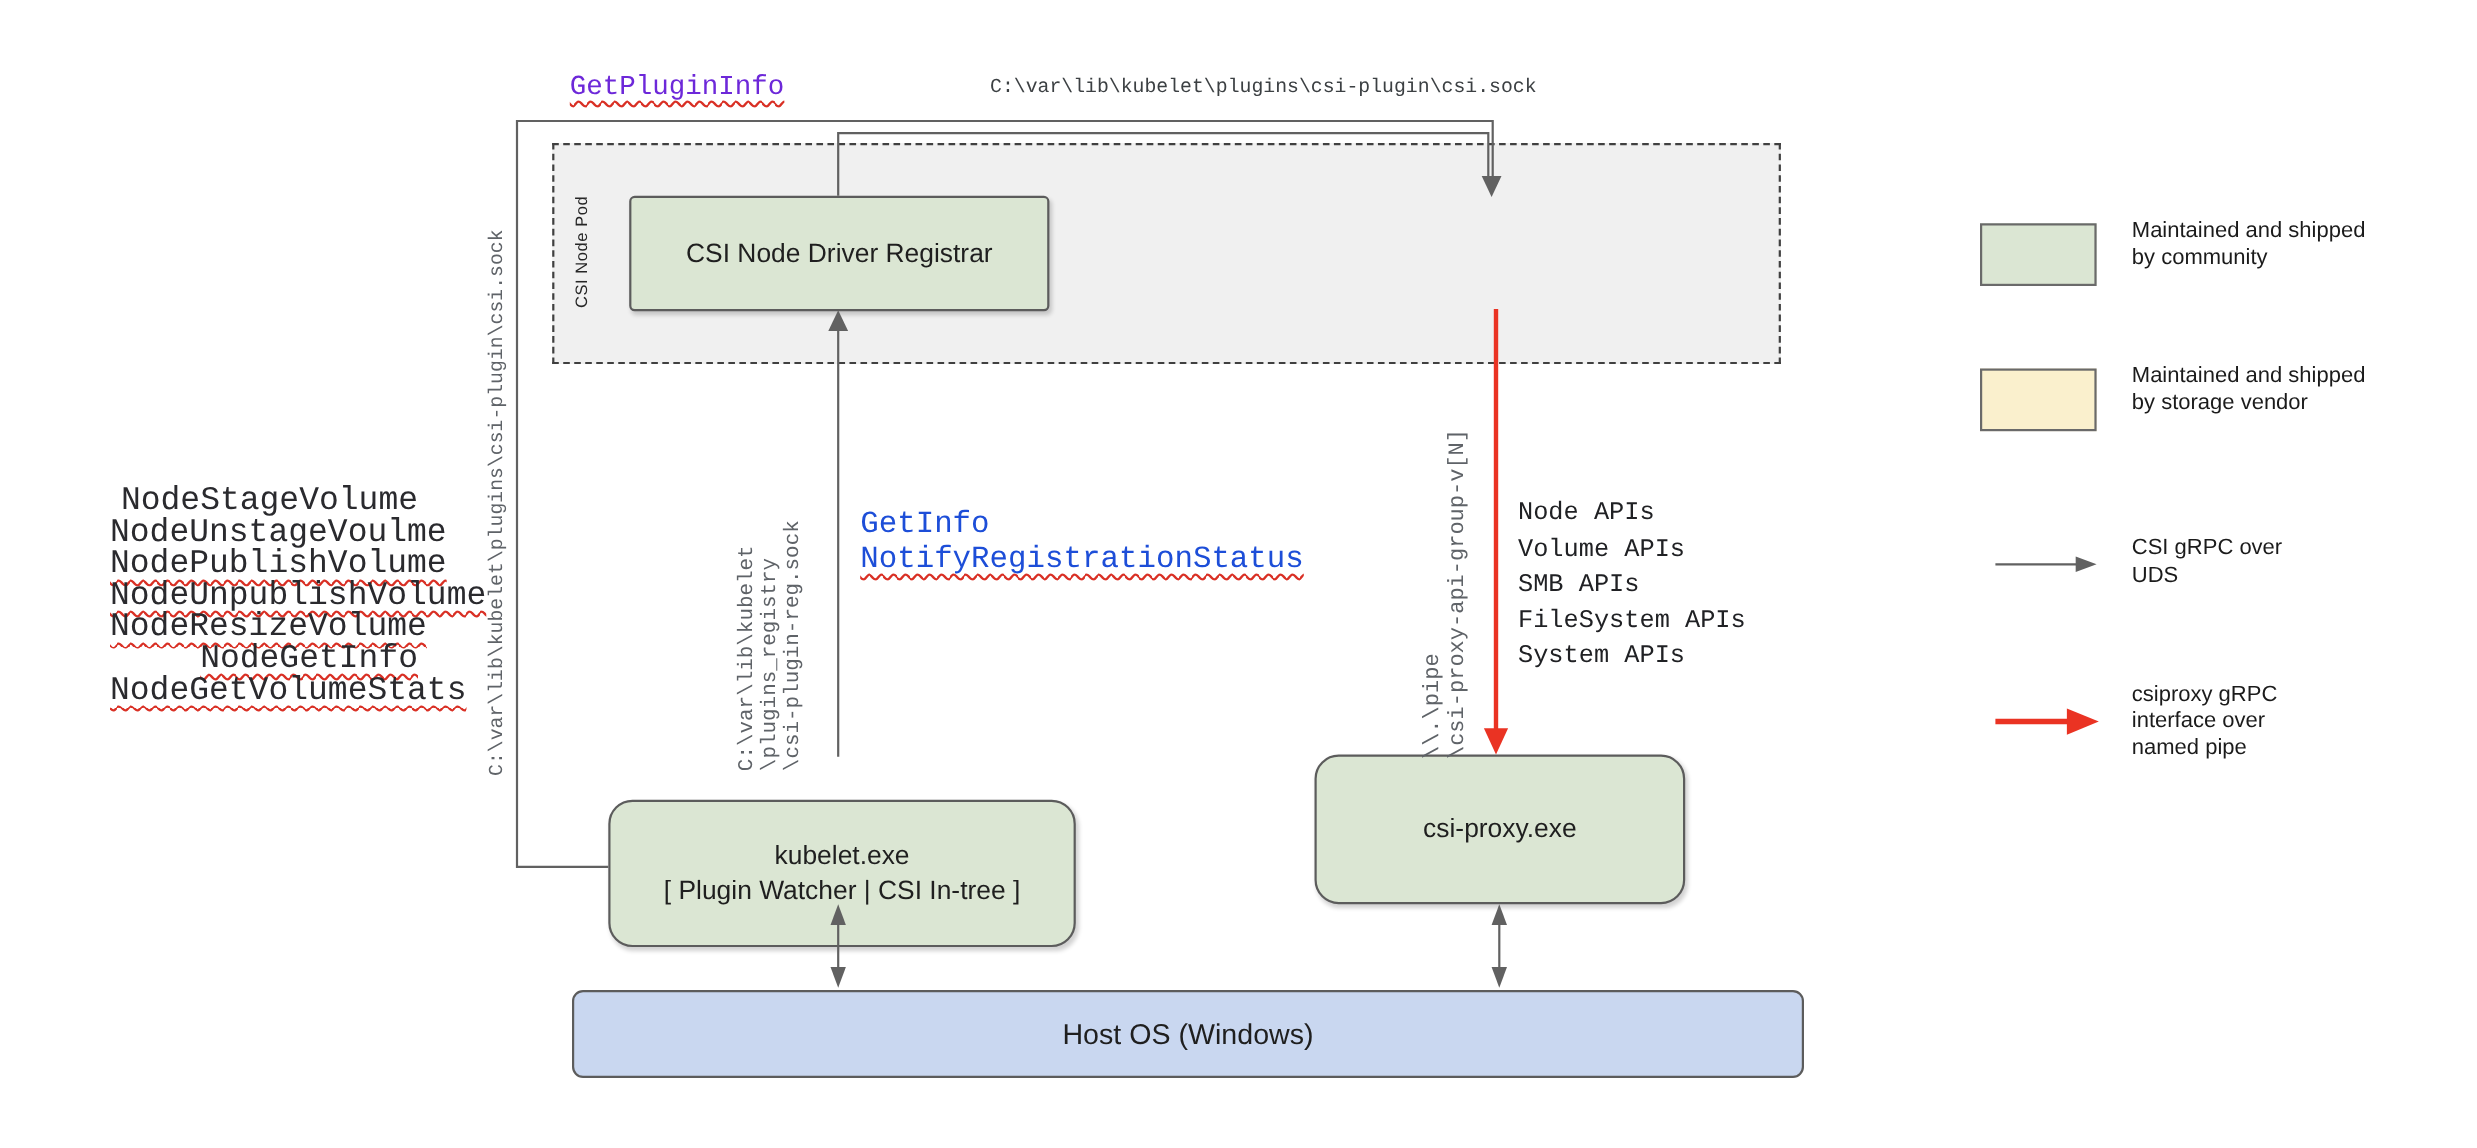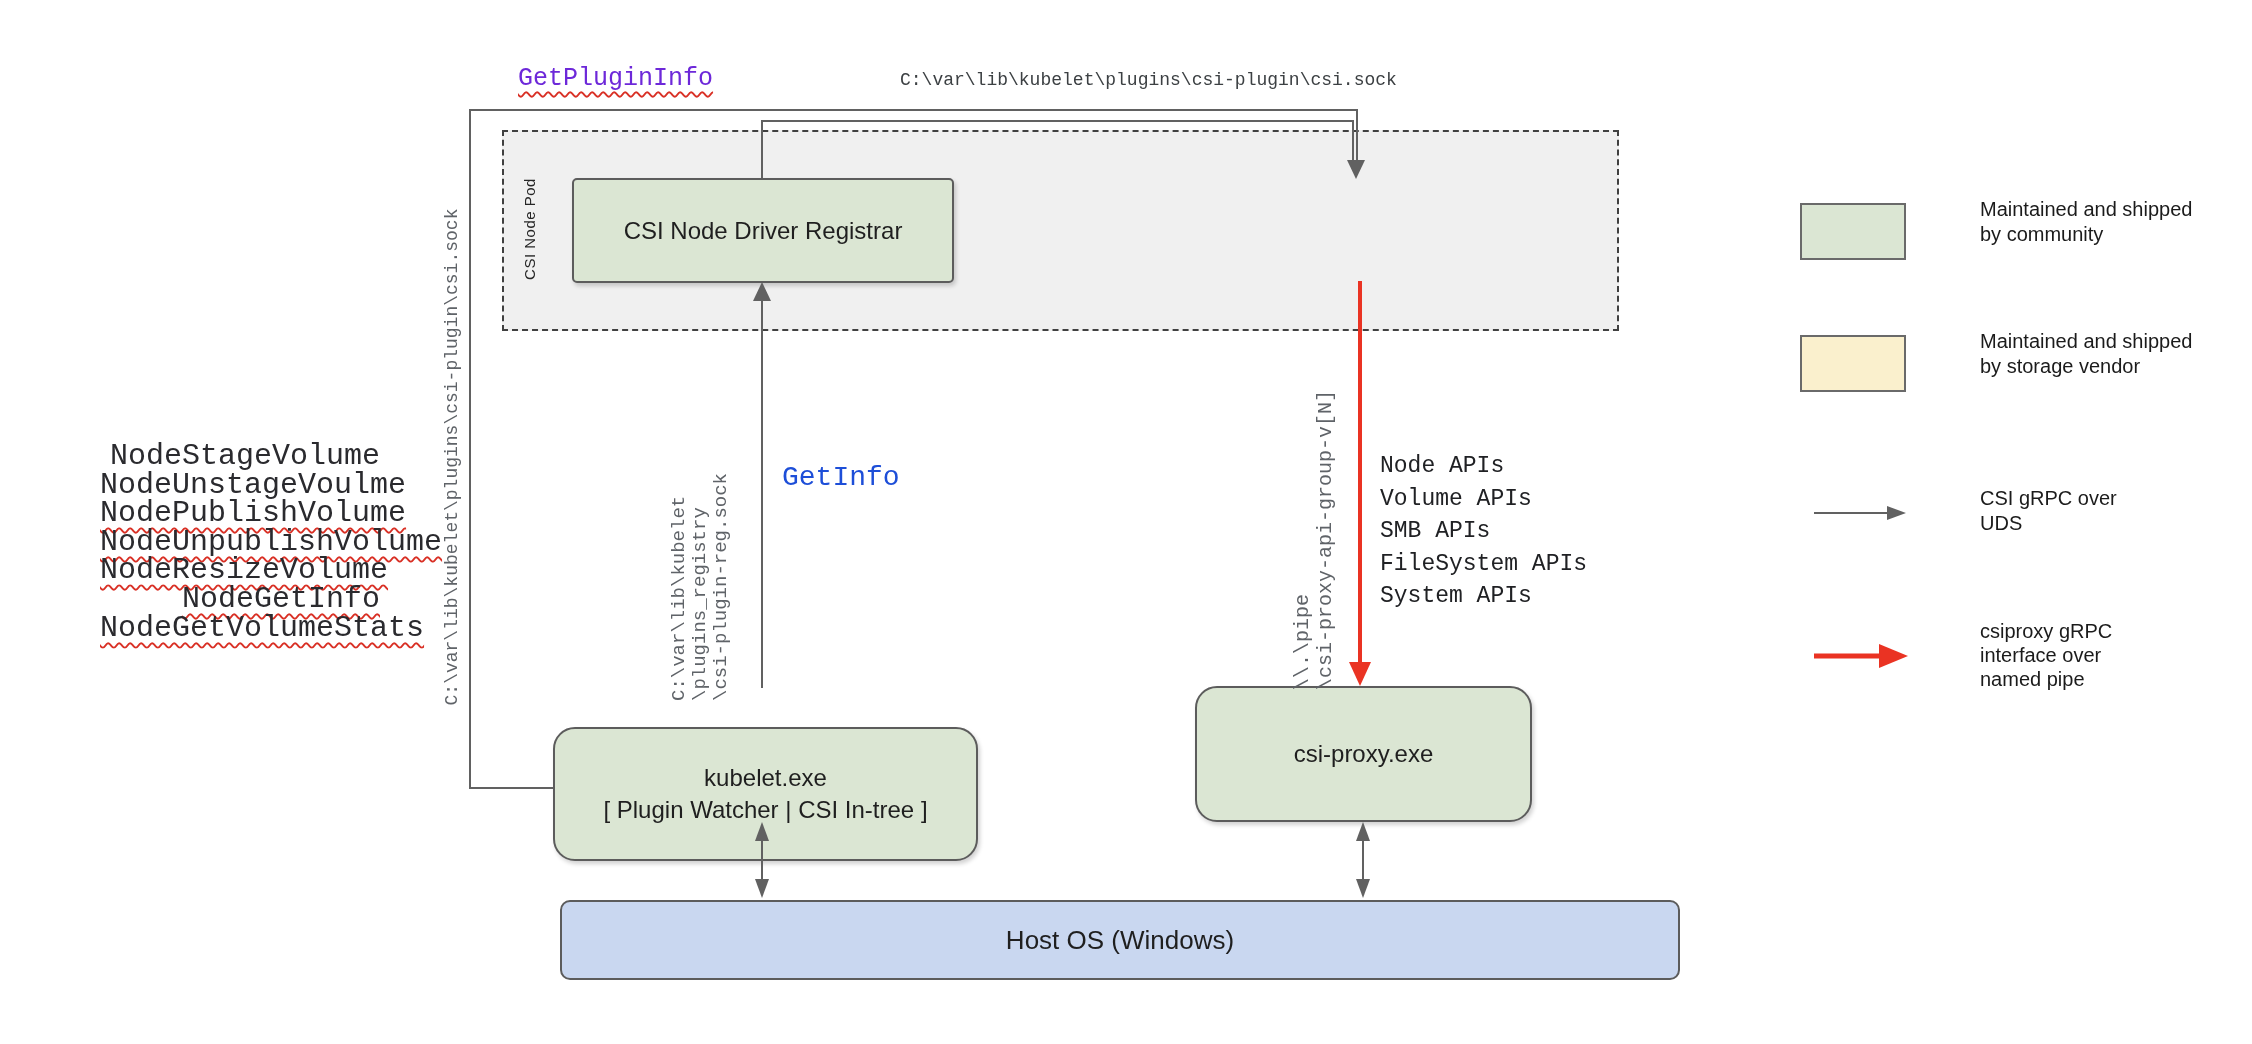--- a/index.html
+++ b/index.html
@@ -29,21 +29,21 @@
     text-underline-offset:6px;
   }
   .node-box{
     position:absolute;display:flex;align-items:center;justify-content:center;
     text-align:center;border:2px solid var(--box-border);
     box-shadow:2px 3px 4px rgba(0,0,0,0.18);
     font-size:24px;line-height:32px;
   }
   .green{background:var(--community-green);}
   .yellow{background:var(--vendor-yellow);}
-  .blue{background:var(--host-blue);margin-left:40px;}
+  .blue{background:var(--host-blue);}
   #pod-box{
     position:absolute;left:502px;top:130px;width:1113px;height:197px;
     background:var(--pod-fill);border:2px dashed #404040;
   }
   #registrar-box{left:572px;top:178px;width:378px;height:101px;border-radius:5px;}
   #plugin-box{left:1170px;top:178px;width:383px;height:101px;border-radius:18px;}
   #kubelet-box{left:553px;top:688px;width:421px;height:130px;border-radius:22px;margin-top:39px;}
   #csiproxy-box{left:1195px;top:686px;width:333px;height:132px;border-radius:22px;}
   #host-box{left:520px;top:900px;width:1116px;height:76px;border-radius:10px;font-size:26px;box-shadow:none;}
   #connector-layer{position:absolute;left:0;top:0;width:2252px;height:1044px;pointer-events:none;}
@@ -53,21 +53,21 @@
   #pod-label{left:529px;top:229px;font-size:15px;color:#262626;letter-spacing:0.5px;}
   #left-socket-path{left:452px;top:457px;font-size:18px;color:var(--path-text-gray);}
   #node-apis{left:100px;top:442px;width:280px;text-align:right;font-size:30px;line-height:28.6px;color:#2a2a2e;}
   #registry-socket-path{left:700px;top:587px;font-size:19px;line-height:21px;color:var(--path-text-gray);text-align:left;}
   #getinfo-block{left:782px;top:462px;font-size:28px;line-height:31px;color:#1d4ed8;}
   #pipe-path{left:1314px;top:540px;font-size:20px;line-height:23px;color:var(--path-text-gray);text-align:left;}
   #proxy-apis{left:1380px;top:450px;font-size:23px;line-height:32.6px;color:#202124;}
   .legend-swatch{position:absolute;width:102px;height:53px;border:2px solid #6a6a6a;}
   #legend-swatch-community{left:1800px;top:203px;}
   #legend-swatch-vendor{left:1800px;top:335px;}
-  .legend-text{position:absolute;left:1980px;font-size:20px;line-height:25px;color:#1b1b1b;white-space:pre-line;}
+  .legend-text{position:absolute;left:1938px;font-size:20px;line-height:25px;color:#1b1b1b;white-space:pre-line;}
   #legend-community-label{top:197px;}
   #legend-vendor-label{top:329px;}
   #legend-uds-label{top:486px;}
   #legend-pipe-label{top:619px;line-height:24px;}
 </style>
 </head>
 <body>
 
 <div id="stage">
 
@@ -135,20 +135,23 @@
     <div><span class="sq">NodeGetInfo</span></div>
     <div><span class="sq">NodeGetVolumeStats</span></div>
   </div>
 
   <div class="label rot mono" id="registry-socket-path">C:\var\lib\kubelet
 \plugins_registry
 \csi-plugin-reg.sock</div>
 
   <div class="label mono" id="getinfo-block">
     <div>GetInfo</div>
+    <div>
+      <span class="sq">NotifyRegistrationStatus</span>
+    </div>
   </div>
 
   <div class="label rot mono" id="pipe-path">\\.\pipe
 \csi-proxy-api-group-v[N]</div>
 
   <div class="label mono" id="proxy-apis">
     <div>Node APIs</div>
     <div>Volume APIs</div>
     <div>SMB APIs</div>
     <div>FileSystem APIs</div>

